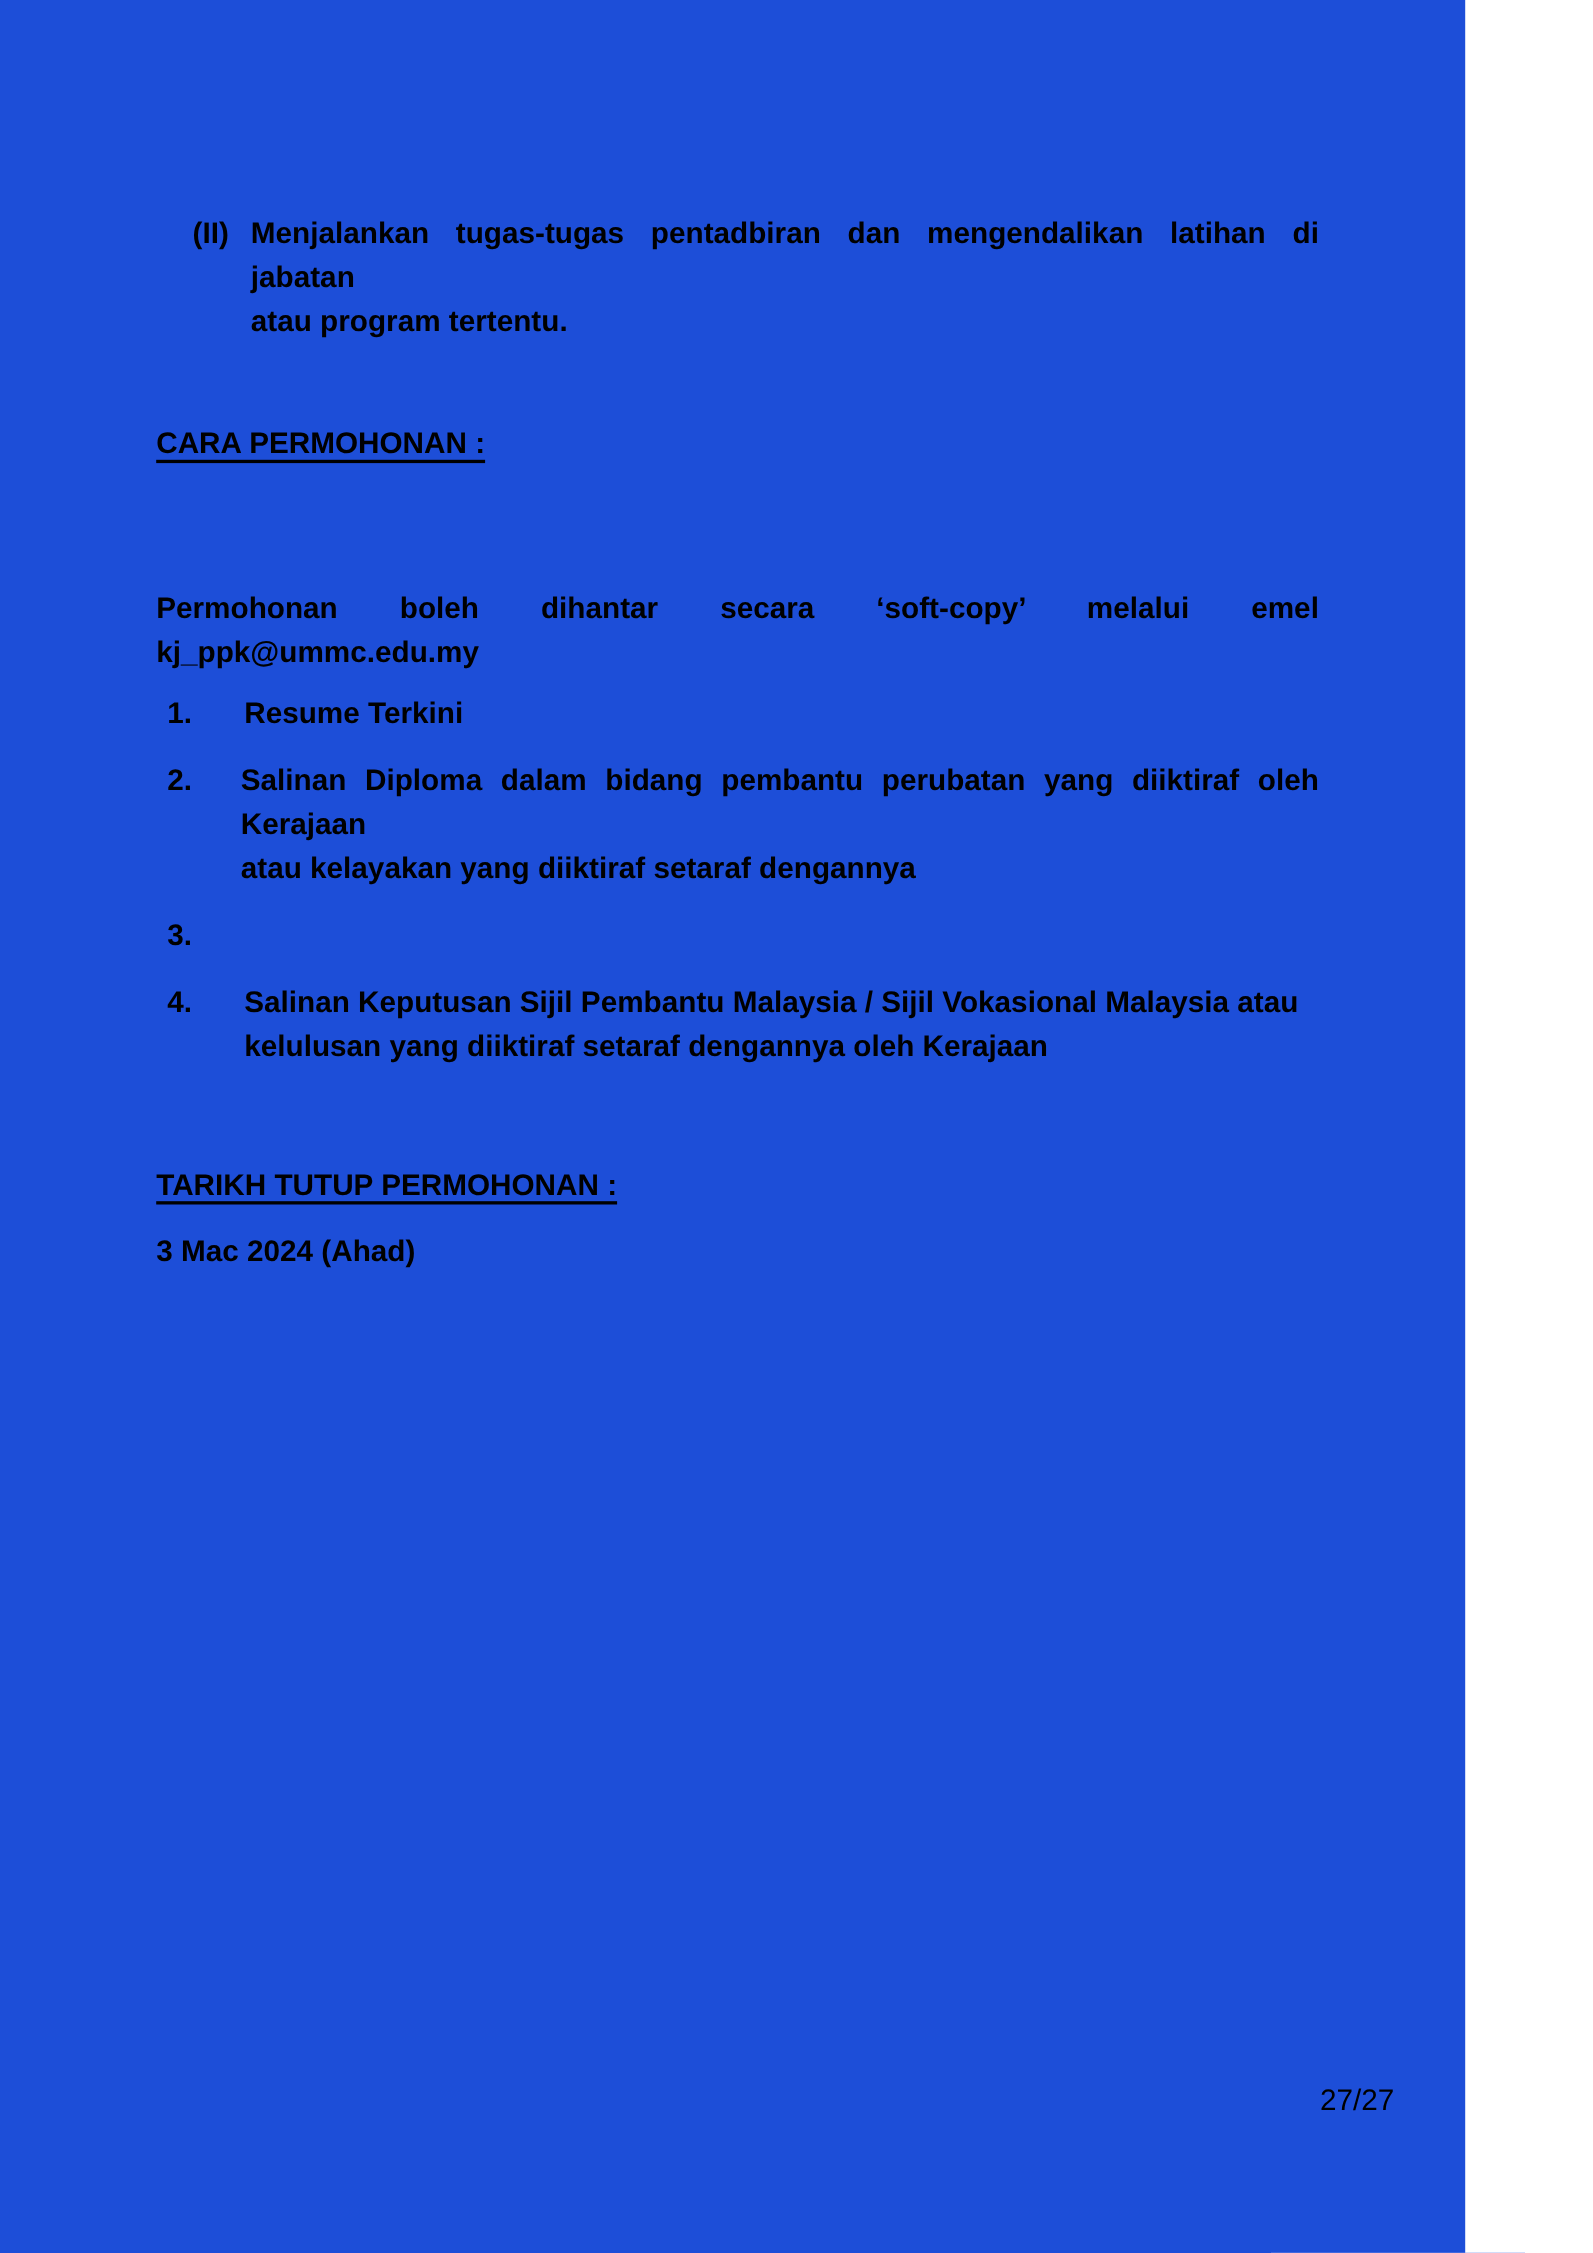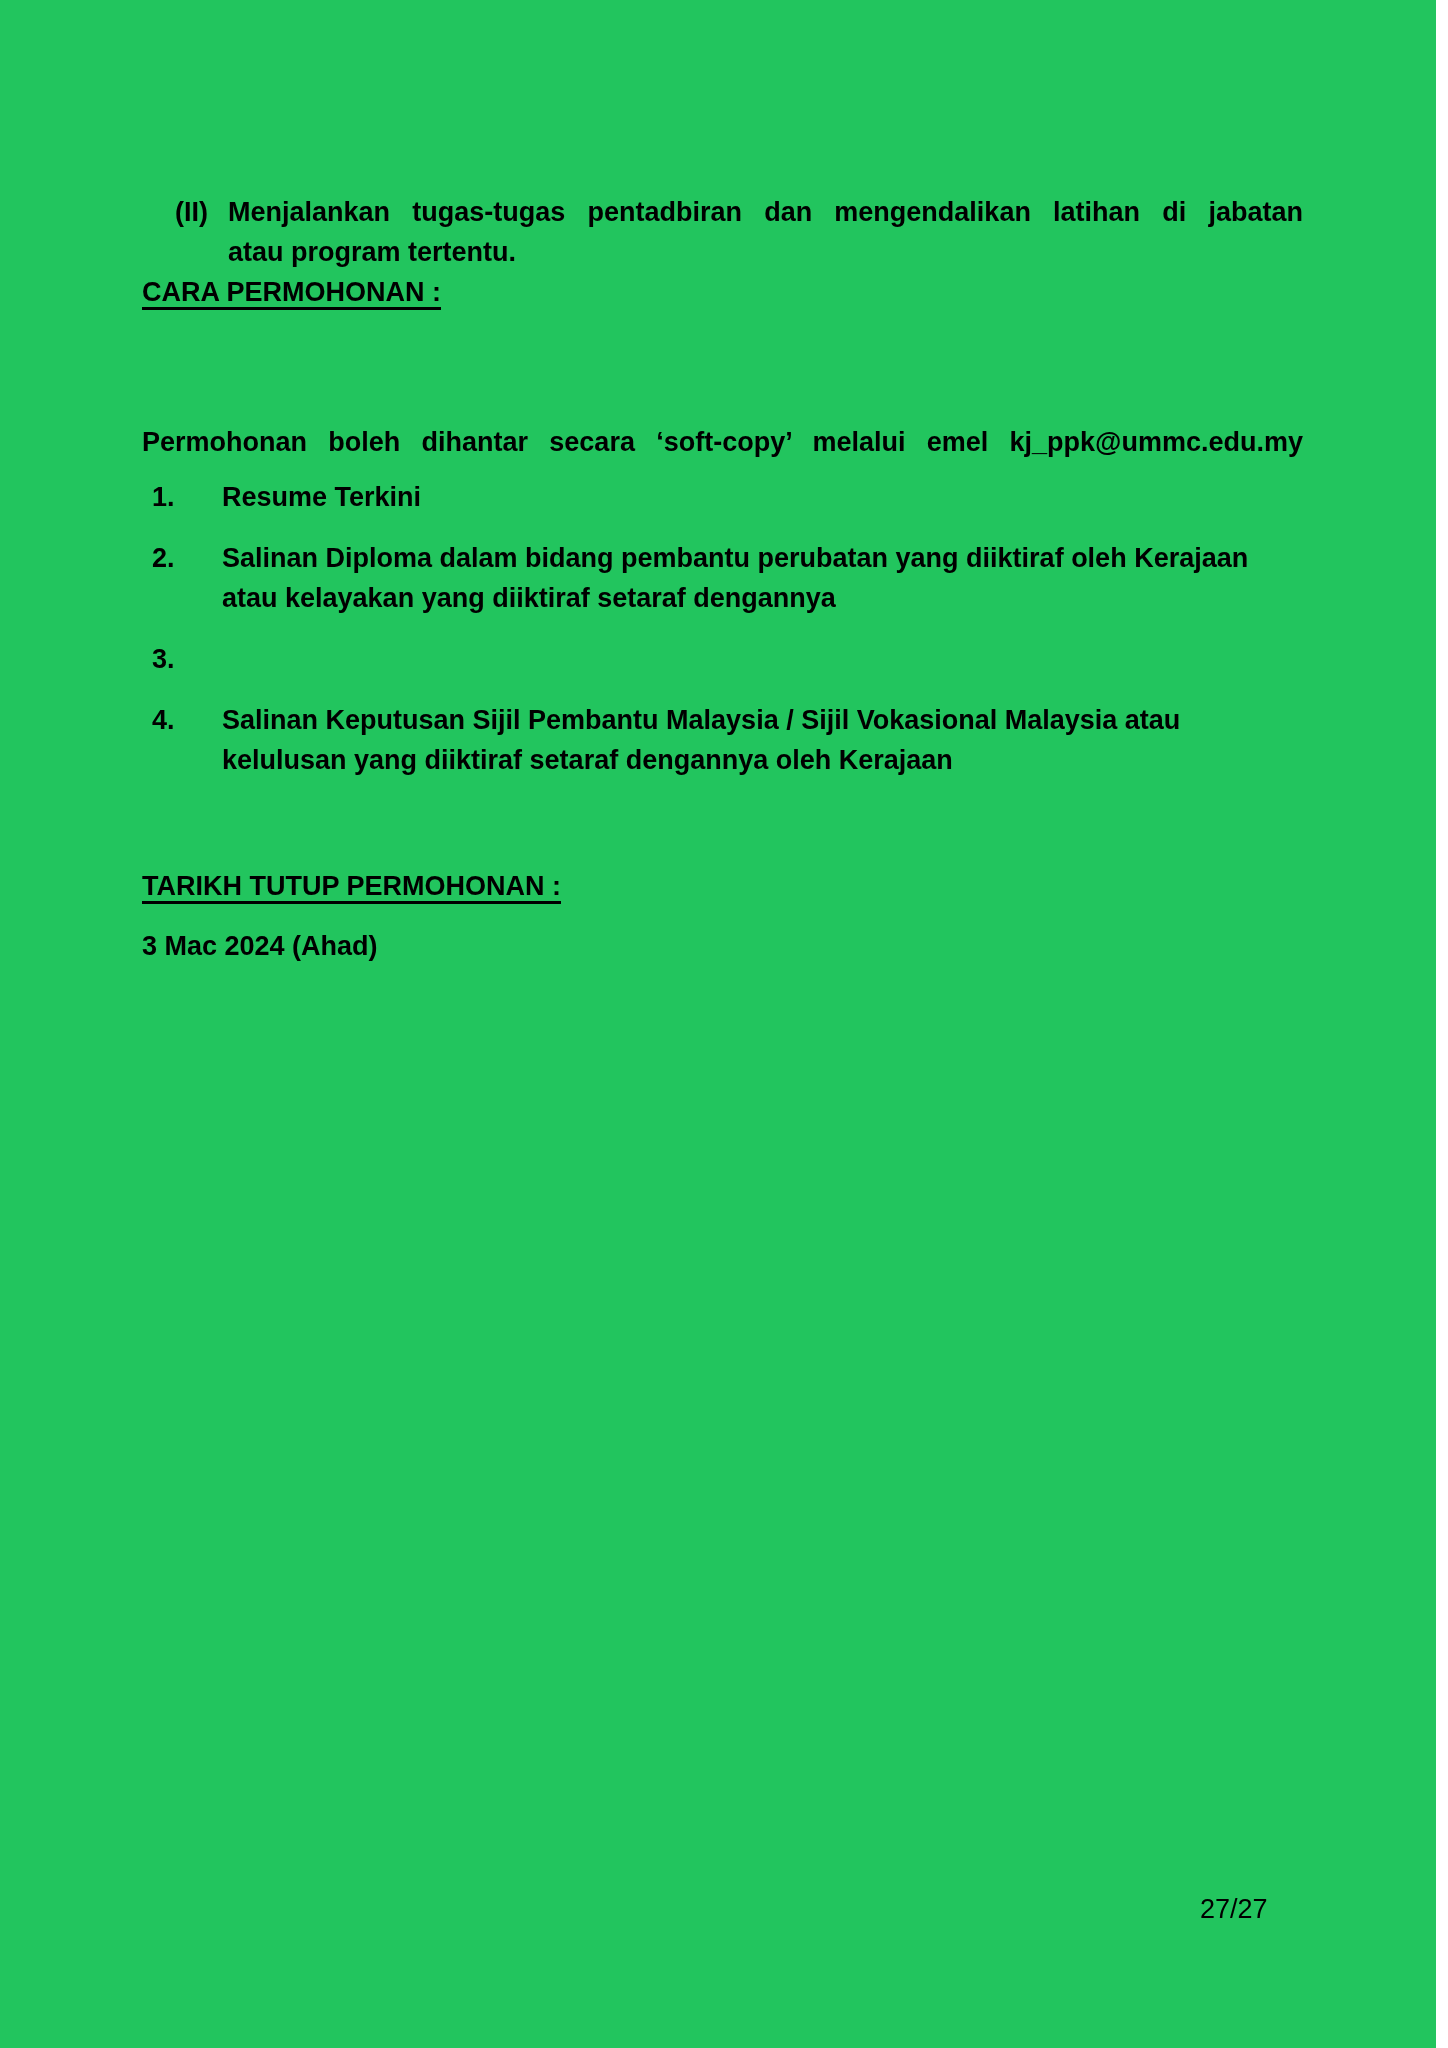--- a/index.html
+++ b/index.html
@@ -2,23 +2,23 @@
 <html><head>
 <meta charset="utf-8">
 <style>
   html, body { margin: 0; padding: 0; }
   body {
     background: #ffffff;
     font-family: "Liberation Sans", sans-serif;
   }
   .page {
     position: relative;
-    width: 1436px;
+    width: 1332px;
     height: 2048px;
-    background: #22c55e;
+    background: #1d4ed8;
     color: #000000;
     overflow: hidden;
   }
   .content {
     position: absolute;
     top: 0;
     left: 142px;
     right: 133px;
     padding-top: 192px;
     font-size: 27px;
@@ -35,21 +35,21 @@
   .hang .hang-text { flex: 1; min-width: 0; }
 
   .intro { margin-left: 33px; }
   .intro .marker { width: 53px; }
 
   .heading {
     text-decoration: underline;
     text-decoration-thickness: 3px;
     text-underline-offset: 6px;
   }
-  .h-cara   { }
+  .h-cara   { margin-top: 71px; }
   .para     { margin-top: 110px; }
 
   .doc-item { display: flex; margin-left: 10px; margin-top: 21px; }
   .doc-item.first { margin-top: 15px; }
   .doc-item .marker { width: 70px; }
 
   .h-tarikh { margin-top: 86px; }
   .date     { margin-top: 20px; }
 
   .page-number {

